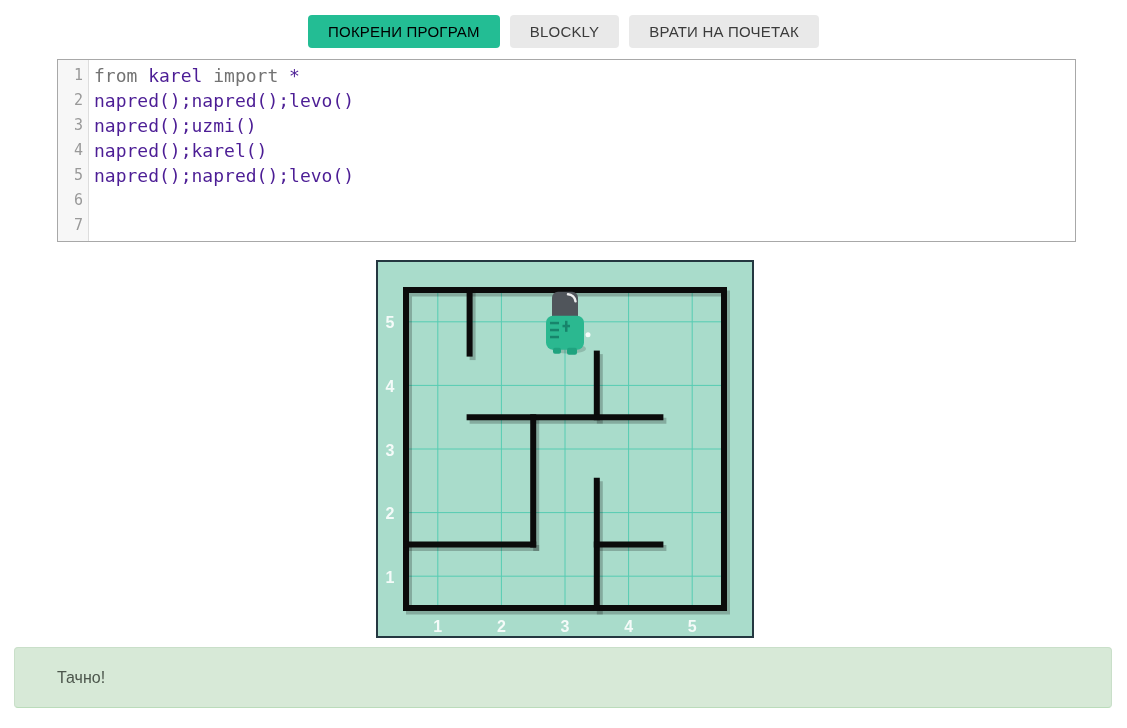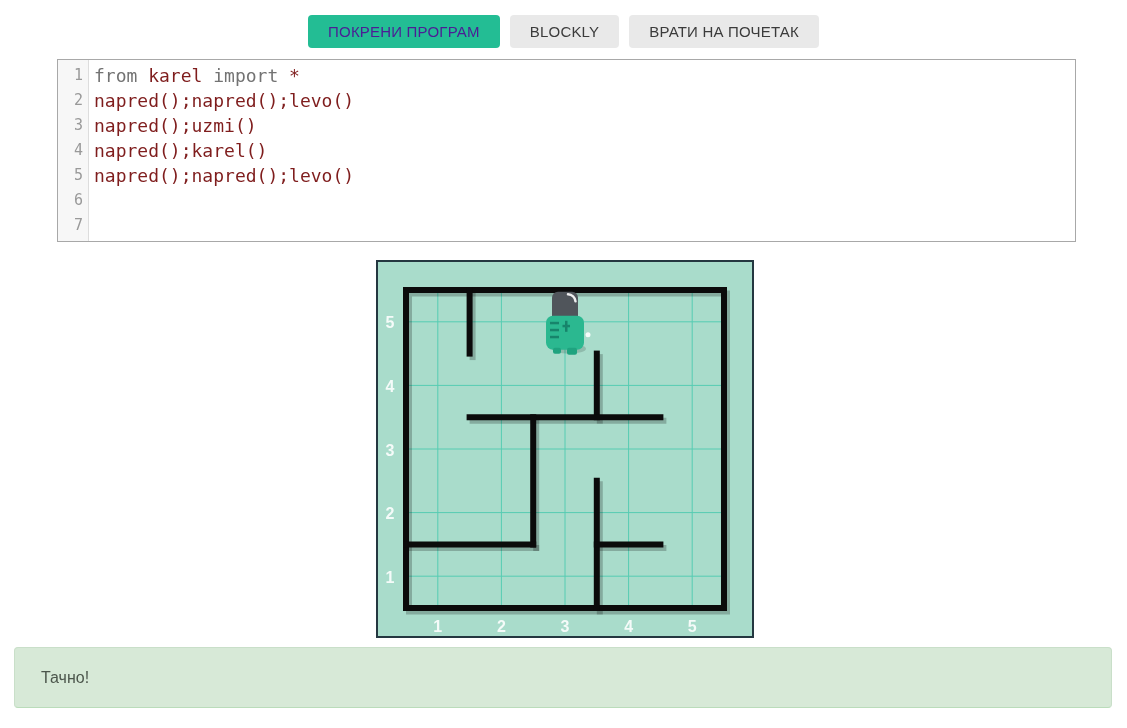--- a/index.html
+++ b/index.html
@@ -11,52 +11,52 @@
   }
   .toolbar {
     position:absolute; top:15px; left:0; width:100%;
     display:flex; justify-content:center; gap:10px;
   }
   .btn {
     height:33px; border:none; border-radius:4px;
     padding:0 20px; font-family:"Liberation Sans",sans-serif;
     font-size:15px; cursor:pointer; letter-spacing:0.2px;
   }
-  .btn-run  { background:#23bd94; color:#4c1d95; }
+  .btn-run  { background:#23bd94; color:#000000; }
   .btn-gray { background:#e9e9e9; color:#3b3b3b; }
 
   .editor {
     position:absolute; top:59px; left:57px; width:1019px;
     border:1px solid #a8a8a8; background:#ffffff;
     display:flex; box-sizing:border-box;
   }
   .gutter-col {
     background:#f7f7f7; border-right:1px solid #dddddd;
     padding:3px 0; width:30px; flex:none;
   }
   .ln {
     height:25px; line-height:25px; text-align:right; padding-right:5px;
     color:#999999; font-family:"DejaVu Sans Mono",monospace; font-size:15px;
   }
   .code-col { padding:3px 0 3px 5px; flex:1; }
   .cl {
     height:25px; line-height:25px; white-space:pre;
     font-family:"DejaVu Sans Mono",monospace; font-size:18px; color:#141414;
   }
-  .tok-plain   { color:#7f1d1d; }
+  .tok-plain   { color:#4c1d95; }
   .tok-keyword { color:#737373; }
 
   .maze-wrap { position:absolute; top:260px; left:376px; width:378px; height:378px; }
 
   .alert {
     position:absolute; top:647px; left:14px; width:1098px; height:61px;
     box-sizing:border-box;
     background:#d7e9d7; border:1px solid #c9dfc9; border-bottom-color:#badcba;
     border-radius:4px;
-    display:flex; align-items:center; padding-left:26px;
+    display:flex; align-items:center; padding-left:42px;
     color:#4c564c; font-size:16px;
   }
 </style>
 </head>
 <body>
 
 <div class="toolbar">
   <button class="btn btn-run">ПОКРЕНИ ПРОГРАМ</button>
   <button class="btn btn-gray">BLOCKLY</button>
   <button class="btn btn-gray">ВРАТИ НА ПОЧЕТАК</button>

